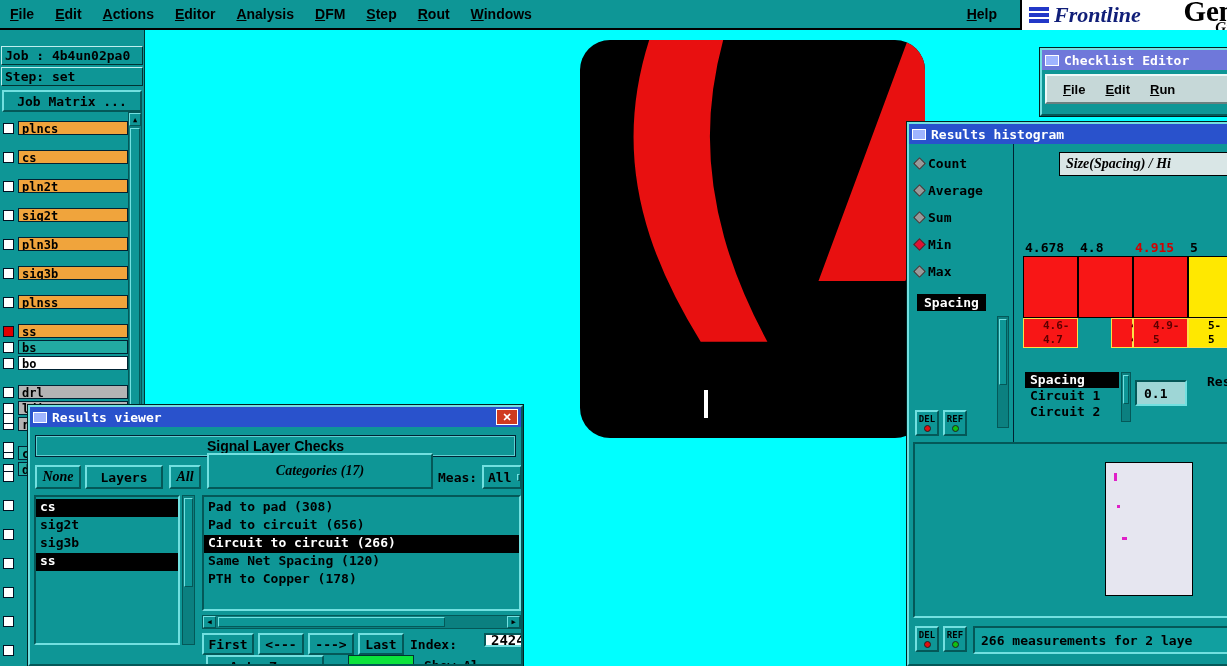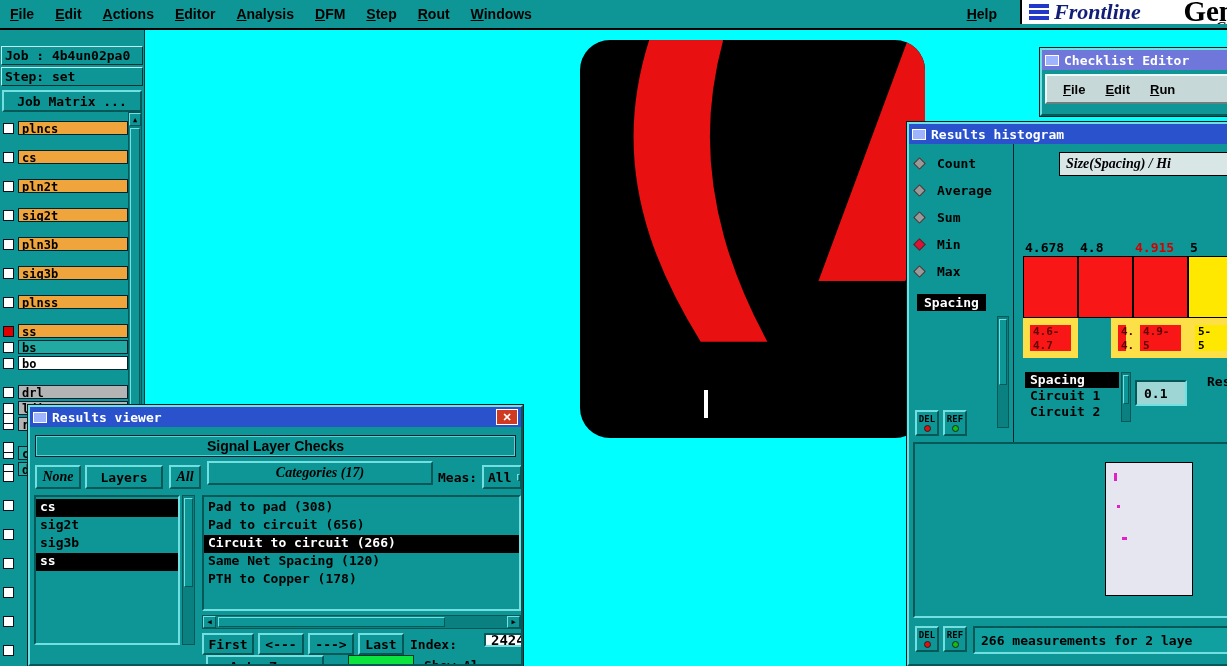--- a/index.html
+++ b/index.html
@@ -13,21 +13,21 @@
   .btn-italic{font-family:"Liberation Serif",serif;font-style:italic;font-weight:bold;font-size:14px}
 
   
   .menubar{position:absolute;left:0;top:0;width:1227px;height:30px;background:var(--teal);
            border-bottom:2px solid #000;display:flex;align-items:center;padding-left:10px;
            font-family:"Liberation Sans",sans-serif}
   .menu-items{display:flex;align-items:center}
   .menu-item{display:inline-block;font-weight:bold;font-size:14px;color:#000;margin-right:21px;white-space:nowrap}
   .menu-item::first-letter{text-decoration:underline}
   .help-item{margin-left:auto;margin-right:230px}
-  .logo-panel{position:absolute;right:0;top:0;width:207px;height:24px;background:#ffffff;
+  .logo-panel{position:absolute;right:0;top:0;width:207px;height:30px;background:#ffffff;
               border-left:2px solid #000;display:flex;align-items:center;padding-left:7px;overflow:hidden}
   .logo-bars{display:flex;flex-direction:column;gap:2px;margin-right:5px}
   .logo-bars i{display:block;width:20px;height:4px;background:#2238c8}
   .logo-text{font:italic bold 22px "Liberation Serif",serif;color:#101e78;white-space:nowrap}
   .corner-top{position:absolute;right:-8px;top:-5px;font:bold 29px "Liberation Serif",serif;color:#000}
   .corner-bottom{position:absolute;right:-5px;top:19px;font:italic bold 15px "Liberation Serif",serif;color:#000}
 
   
   .left-panel{position:absolute;left:0;top:30px;width:145px;height:636px;background:var(--teal);border-right:1px solid #023636}
   .panel-field{position:absolute;left:1px;width:142px;height:19px;border:1px solid;
@@ -83,32 +83,32 @@
   .vsb .thumb{position:absolute;left:1px;right:1px;top:2px;height:60%;background:var(--teal);
               border:1px solid;border-color:var(--tl) var(--td) var(--td) var(--tl)}
   .field-input{position:absolute;background:#fff;border:2px solid;border-color:var(--td) var(--tl) var(--tl) var(--td);
                font:bold 14px "DejaVu Sans Mono",monospace;color:#000;display:flex;align-items:center;padding-left:5px}
   .opt-ind{display:inline-block;width:11px;height:7px;margin-left:6px;background:var(--teal);
            border:1px solid;border-color:var(--tl) var(--td) var(--td) var(--tl)}
   .green-swatch{position:absolute;background:#0be43c;border:1px solid #033}
 
   
   .stats{position:absolute;left:6px;top:8px;display:flex;flex-direction:column;gap:5px}
-  .stat{display:flex;align-items:center;gap:13px;height:22px;font:bold 13px "DejaVu Sans Mono",monospace;color:#000}
+  .stat{display:flex;align-items:center;gap:4px;height:22px;font:bold 13px "DejaVu Sans Mono",monospace;color:#000}
   .diamond{width:9px;height:9px;transform:rotate(45deg);border:1px solid #333;flex:none}
   .hist-measure{position:absolute;left:8px;top:150px;background:#000;color:#fff;font:bold 13px "DejaVu Sans Mono",monospace;padding:1px 7px}
   .vline{position:absolute;left:104px;top:0;width:1px;height:300px;background:#023}
   .hist-title{position:absolute;left:150px;top:8px;width:178px;height:24px;background:#d9e6e6;border:1px solid #000;
               display:flex;align-items:center;padding-left:6px;font:italic bold 14px "Liberation Serif",serif;
               white-space:nowrap;overflow:hidden;color:#000}
   .hbars{position:absolute;left:114px;top:96px;display:flex}
   .hcol{width:55px}
   .hval{height:16px;font:bold 13px "DejaVu Sans Mono",monospace;padding-left:2px;white-space:nowrap}
   .hbar{height:62px;border:1px solid #000}
-  .hcell{height:40px;border:7px solid #fde047;font:bold 11px "DejaVu Sans Mono",monospace;line-height:14px;padding-left:3px}
+  .hcell{height:30px;border:1px solid #fde047;font:bold 11px "DejaVu Sans Mono",monospace;line-height:14px;padding-left:19px}
   .hseries{position:absolute;left:116px;top:228px;display:flex;flex-direction:column}
   .hs-item{width:94px;height:16px;line-height:16px;font:bold 13px "DejaVu Sans Mono",monospace;color:#000000;padding:0 5px;white-space:pre}
   .hval-box{position:absolute;left:226px;top:236px;width:52px;height:26px;background:#9ed6d6;
             border:2px solid;border-color:var(--td) var(--tl) var(--tl) var(--td);
             display:flex;align-items:center;padding-left:7px;font:bold 13px "DejaVu Sans Mono",monospace;color:#000}
   .mini-btn{position:absolute;width:24px;height:26px;background:var(--teal);
             border:2px solid;border-color:var(--tl) var(--td) var(--td) var(--tl);
             display:flex;flex-direction:column;align-items:center;justify-content:center;
             font:bold 9px "DejaVu Sans Mono",monospace;color:#000}
   .dot{width:7px;height:7px;border-radius:50%;border:1px solid #222;margin-top:1px}
@@ -318,21 +318,21 @@
     <span class="tb-icon"></span>
     <span>Results viewer</span>
     <span class="close-btn">✕</span>
   </div>
   <div class="win-body">
     <div class="rv-header">Signal Layer Checks</div>
 
     <div class="btn btn-italic" style="left:5px;top:38px;width:46px;height:24px">None</div>
     <div class="btn" style="left:55px;top:38px;width:78px;height:24px">Layers</div>
     <div class="btn btn-italic" style="left:139px;top:38px;width:32px;height:24px">All</div>
-    <div class="btn btn-italic" style="left:177px;top:34px;width:226px;height:24px">Categories (17)</div>
+    <div class="btn btn-italic" style="left:177px;top:26px;width:226px;height:36px">Categories (17)</div>
     <span class="mono-label" style="left:408px;top:43px">Meas:</span>
     <div class="btn" style="left:452px;top:38px;width:40px;height:24px;justify-content:flex-start;padding-left:4px">
       <span>All</span>
       <span class="opt-ind"></span>
     </div>
 
     <div class="list" style="left:4px;top:68px;width:146px;height:150px">
 
         <div class="item sel">cs</div>
 

